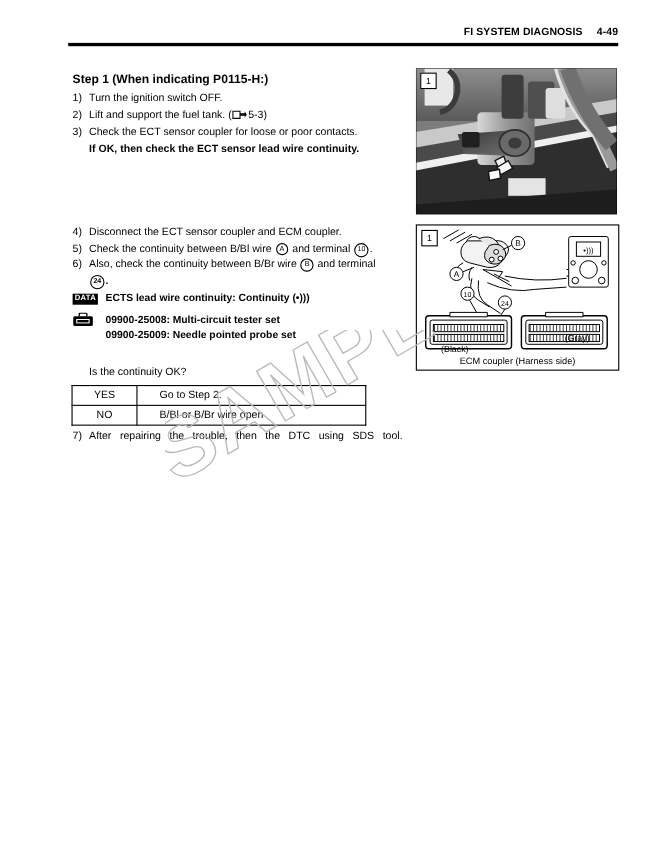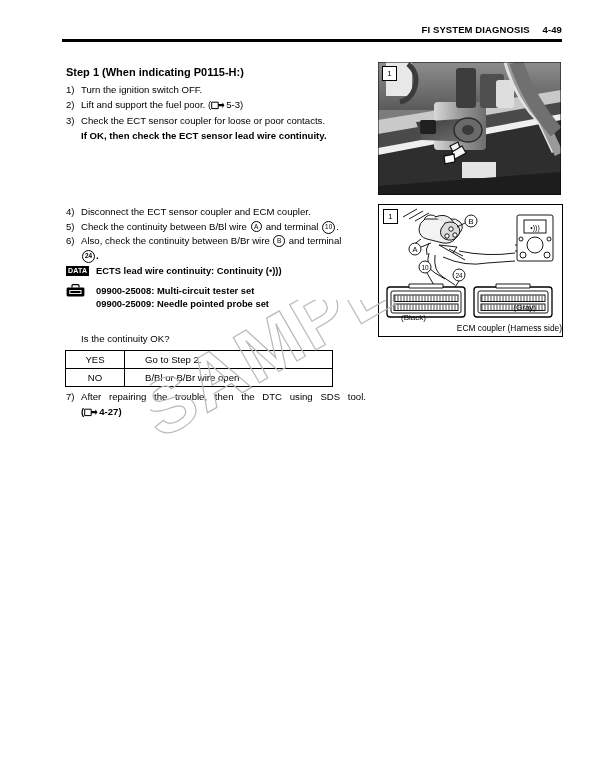--- a/index.html
+++ b/index.html
@@ -69,21 +69,21 @@
   .fig{position:absolute;border:1px solid #000;overflow:hidden;background:#fff;}
   .fig1{left:378px;top:62px;width:183px;height:133px;border:none;}
   .fig2{left:378px;top:204px;width:183px;height:131px;}
   .fignum{
     position:absolute;left:4px;top:4px;width:13px;height:13px;
     border:1px solid #000;background:#fff;font-size:8px;line-height:13px;
     text-align:center;z-index:6;font-family:"Liberation Sans",sans-serif;
   }
   .caption-blk{position:absolute;left:22px;bottom:14px;font-size:8px;}
   .caption-gry{position:absolute;right:26px;bottom:24px;font-size:8px;}
-  .caption-ecm{position:absolute;left:0;right:0;bottom:3px;text-align:right;font-size:8.4px;}
+  .caption-ecm{position:absolute;left:0;right:0;bottom:3px;text-align:center;font-size:8.4px;}
 
   
   .watermark{
     position:absolute;left:150px;top:300px;width:330px;height:190px;
     pointer-events:none;z-index:20;
   }
   .wm-text{
     font-family:"Liberation Sans", sans-serif;
     font-size:76px;font-weight:bold;letter-spacing:2px;
     fill:none;stroke:#b9b9b9;stroke-width:1.2px;
@@ -105,21 +105,21 @@
     <div class="step-title">Step 1 (When indicating P0115-H:)</div>
     <div class="ol">
 
       <div class="li">
         <span class="num">1)</span>
         <span class="txt">Turn the ignition switch OFF.</span>
       </div>
 
       <div class="li">
         <span class="num">2)</span>
-        <span class="txt"><span>Lift and support the fuel poor. (</span><span class="reficon"><svg width="14" height="9" viewBox="0 0 14 9">
+        <span class="txt"><span>Lift and support the fuel tank. (</span><span class="reficon"><svg width="14" height="9" viewBox="0 0 14 9">
                 <path d="M0.7 1.2 L7.2 1.2 L7.2 7.6 L0.7 7.6 Z" fill="none" stroke="#000" stroke-width="1"></path>
                 <path d="M7.2 3.0 L11.4 3.0 L11.4 1.3 L13.4 4.2 L11.4 7.0 L11.4 5.3 L7.2 5.3 Z" fill="#000"></path>
               </svg></span><span>5-3</span><span>)</span></span>
       </div>
 
       <div class="li">
         <span class="num">3)</span>
         <span class="txt">Check the ECT sensor coupler for loose or poor contacts.</span>
       </div>
       <div class="sub">If OK, then check the ECT sensor lead wire continuity.</div>
@@ -195,24 +195,20 @@
       <td class="v">B/Bl or B/Br wire open</td>
     </tr>
   </tbody>
     </table>
 
   <div class="step7">
     <div class="li">
       <span class="num">7)</span>
       <span class="txt justify">After repairing the trouble, then the DTC using SDS tool.</span>
     </div>
-    <div class="sub"><span>(</span><span class="reficon"><svg width="14" height="9" viewBox="0 0 14 9">
-            <path d="M0.7 1.2 L7.2 1.2 L7.2 7.6 L0.7 7.6 Z" fill="none" stroke="#000" stroke-width="1"></path>
-            <path d="M7.2 3.0 L11.4 3.0 L11.4 1.3 L13.4 4.2 L11.4 7.0 L11.4 5.3 L7.2 5.3 Z" fill="#000"></path>
-          </svg></span><span>4-27</span><span>)</span></div>
   </div>
 
   <div class="fig fig1">
     <svg width="183" height="133" viewBox="0 0 183 133">
       <defs>
         <linearGradient id="g1" x1="0" y1="0" x2="0" y2="1">
           <stop offset="0%" stop-color="#8d8d8d"></stop>
             <stop offset="100%" stop-color="#5a5a5a"></stop>
         </linearGradient>
         <linearGradient id="g2" x1="0" y1="0" x2="1" y2="0">

